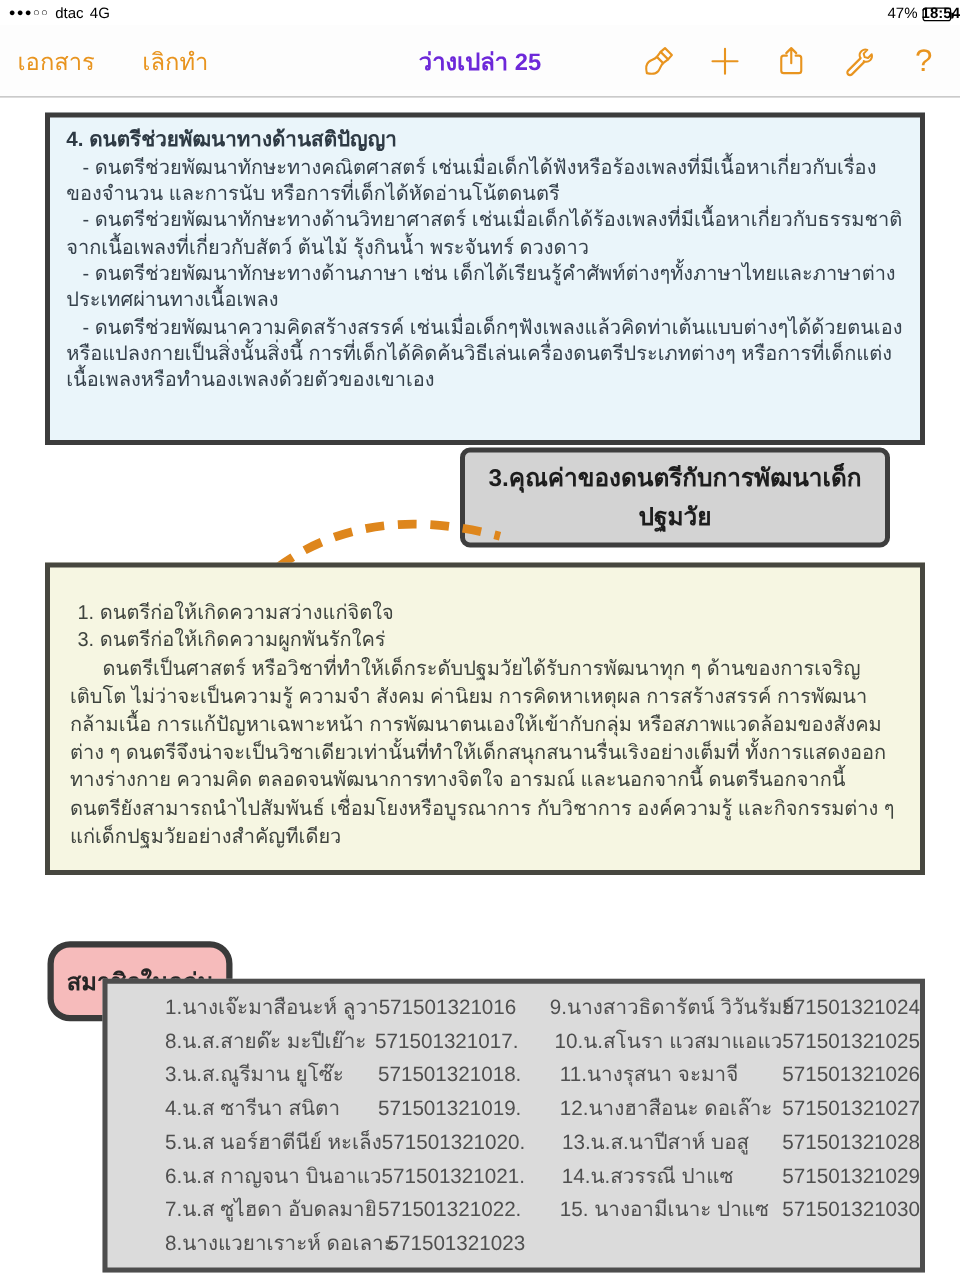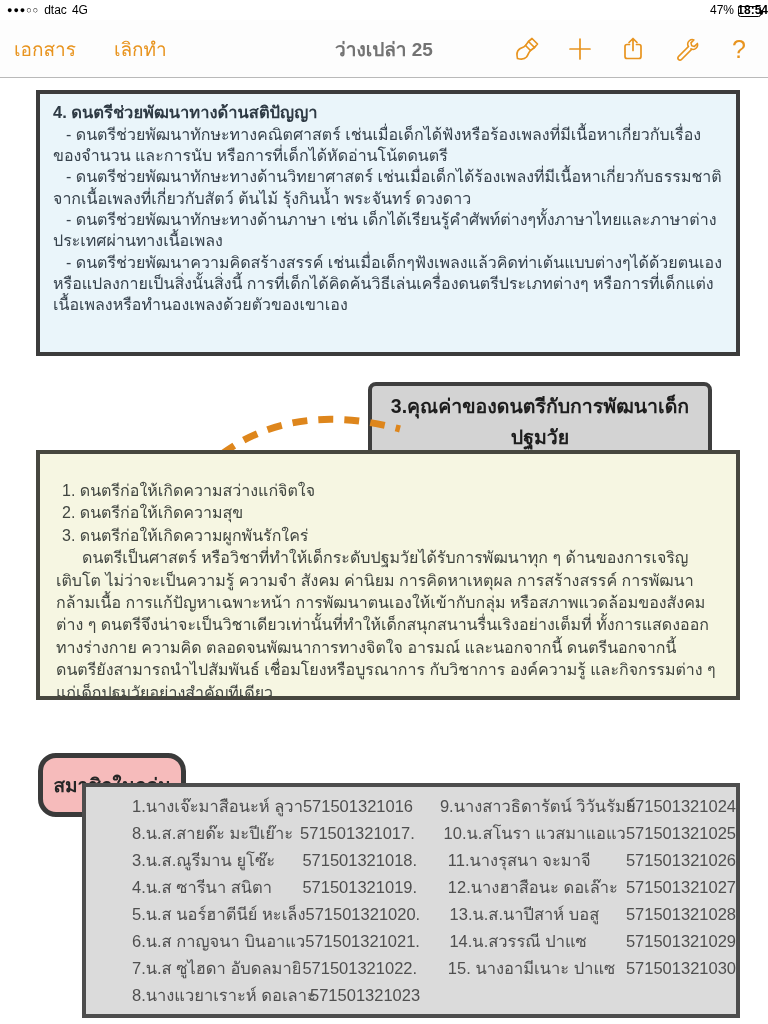--- a/index.html
+++ b/index.html
@@ -28,21 +28,21 @@
   
   .toolbar {
     position: absolute; top: 20px; left: 0; width: 768px; height: 58px;
     background: #fdfdfd; border-bottom: 1px solid #b9b9b9;
   }
   .tb-left { position: absolute; left: 14px; top: 0; height: 58px; display: flex; align-items: center; gap: 38px; }
   .tb-btn { font-size: 19px; color: #e8941f; background: none; border: none; cursor: pointer; font-family: inherit; }
   .tb-title {
     position: absolute; left: 0; right: 0; top: 0; height: 58px;
     display: flex; align-items: center; justify-content: center;
-    font-size: 19px; font-weight: bold; color: #737373; pointer-events: none; text-align: right;
+    font-size: 19px; font-weight: bold; color: #6d28d9; pointer-events: none; text-align: right;
   }
   .tb-right { position: absolute; right: 16px; top: 0; height: 58px; display: flex; align-items: center; gap: 27px; }
   .tb-icon { width: 26px; height: 26px; display: flex; align-items: center; justify-content: center; cursor: pointer; background: none; border: none; }
   .tb-icon svg { width: 26px; height: 26px; stroke: #e8941f; fill: none; stroke-width: 1.7; stroke-linecap: round; stroke-linejoin: round; }
   .help-glyph { font-size: 25px; color: #e8941f; font-weight: 400; line-height: 1; }
 
   
   .shape { position: absolute; overflow: hidden; }
 
   .box1 {
@@ -52,21 +52,20 @@
   }
   .box1 h2 { font-size: 16.5px; font-weight: bold; color: #2e3a44; }
   .box1 p { text-indent: 13px; }
 
   .callout {
     left: 368px; top: 358px; width: 344px; height: 80px;
     background: #d3d3d3; border: 4px solid #3e3e3e; border-radius: 8px;
     display: flex; align-items: center; justify-content: center;
     font-size: 19.5px; font-weight: bold; color: #1d1d1d; text-align: center;
     padding: 0 8px;
-    margin-top: 24px;
   }
 
   .arc-svg { position: absolute; left: 150px; top: 395px; width: 270px; height: 90px; pointer-events: none; }
 
   .box2 {
     left: 36px; top: 450px; width: 704px; height: 250px;
     background: #f6f6e2; border: 4px solid #47473f;
     padding: 26px 16px 0 16px; color: #3f443f; font-size: 16px; line-height: 1.4;
   }
   .box2 .list-item { padding-left: 6px; }
@@ -154,21 +153,20 @@
 <div class="shape callout">
   <span>3.คุณค่าของดนตรีกับการพัฒนาเด็กปฐมวัย</span>
 </div>
 
 <svg class="arc-svg" viewBox="0 0 270 90">
   <path d="M 52 76 Q 128 2 250 34" stroke="#de861c" stroke-width="7" fill="none" stroke-dasharray="15 11"></path>
 </svg>
 
 <div class="shape box2">
   <div class="list-item">1.  ดนตรีก่อให้เกิดความสว่างแก่จิตใจ</div>
-  <div class="list-item">2.  ดนตรีก่อให้เกิดความสุข</div>
   <div class="list-item">3.  ดนตรีก่อให้เกิดความผูกพันรักใคร่</div>
   <div class="para">ดนตรีเป็นศาสตร์ หรือวิชาที่ทำให้เด็กระดับปฐมวัยได้รับการพัฒนาทุก ๆ ด้านของการเจริญเติบโต ไม่ว่าจะเป็นความรู้   ความจำ สังคม   ค่านิยม การคิดหาเหตุผล การสร้างสรรค์ การพัฒนากล้ามเนื้อ การแก้ปัญหาเฉพาะหน้า   การพัฒนาตนเองให้เข้ากับกลุ่ม   หรือสภาพแวดล้อมของสังคมต่าง ๆ ดนตรีจึงน่าจะเป็นวิชาเดียวเท่านั้นที่ทำให้เด็กสนุกสนานรื่นเริงอย่างเต็มที่   ทั้งการแสดงออกทางร่างกาย   ความคิด ตลอดจนพัฒนาการทางจิตใจ อารมณ์ และนอกจากนี้ ดนตรีนอกจากนี้ ดนตรียังสามารถนำไปสัมพันธ์ เชื่อมโยงหรือบูรณาการ   กับวิชาการ องค์ความรู้ และกิจกรรมต่าง ๆ แก่เด็กปฐมวัยอย่างสำคัญทีเดียว</div>
 </div>
 
 <div class="shape members-badge">
   <span>สมาชิกในกลุ่ม</span>
 </div>
 
 <div class="shape members-box">
   <div class="m-row">

